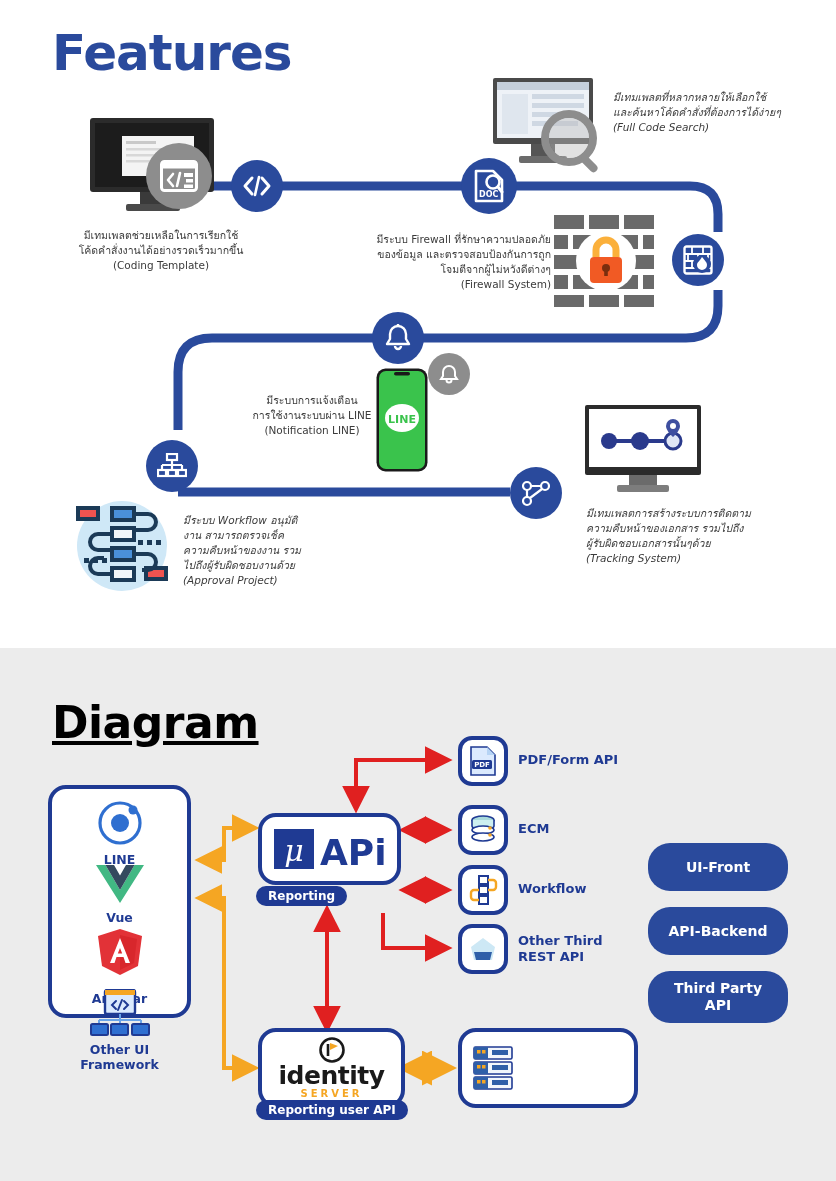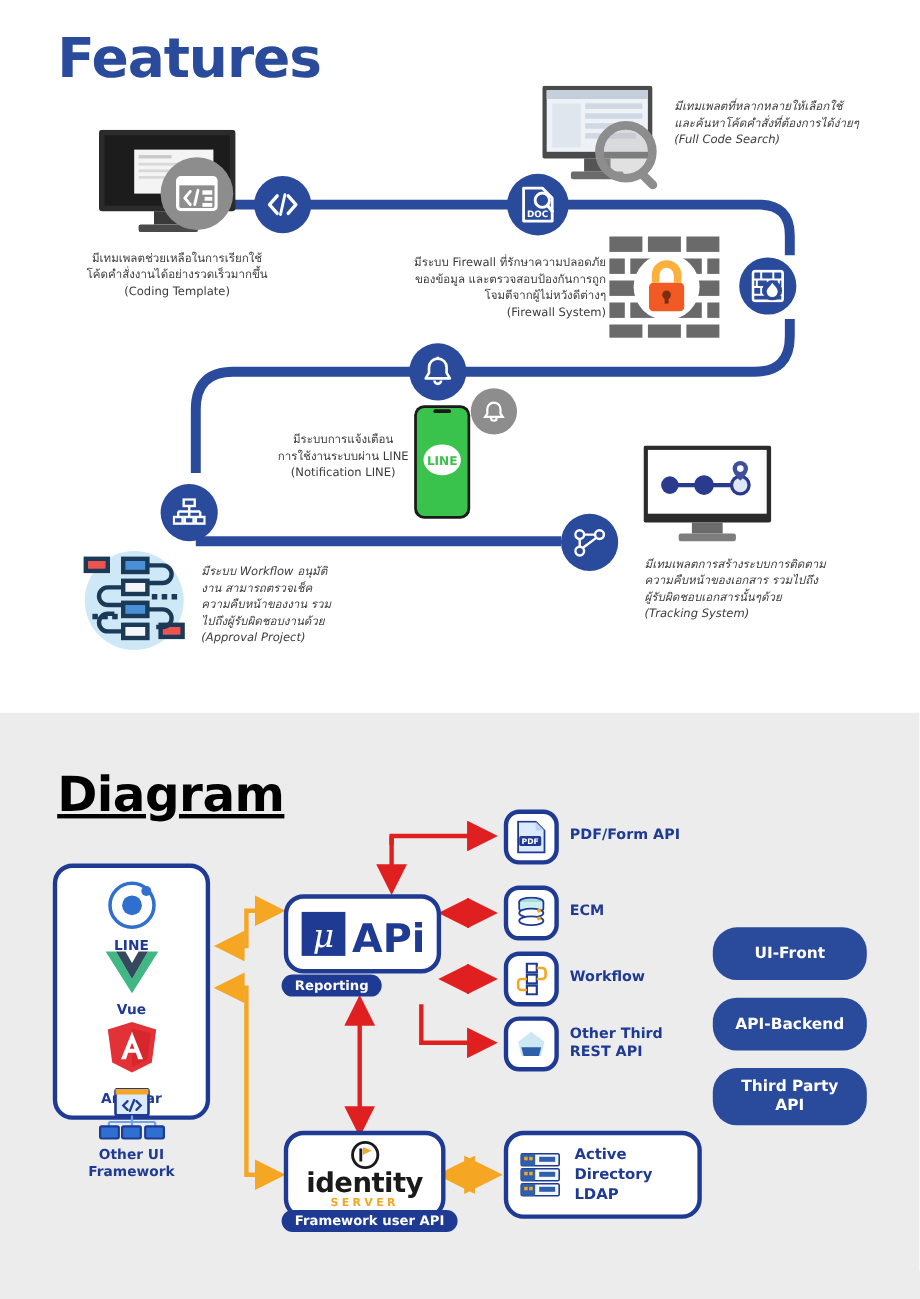--- a/index.html
+++ b/index.html
@@ -414,21 +414,21 @@
 
     <div class="dbox" style="left:258px; top:380px; width:147px; height:80px;">
       <svg width="34" height="28" viewBox="0 0 34 28" style="margin-bottom:-2px;">
         <circle cx="17" cy="13" r="11.5" fill="none" stroke="#1a1a1a" stroke-width="2.6"></circle>
         <path d="M13 7 v12" stroke="#1a1a1a" stroke-width="2.6"></path>
         <path d="M15 6 l8 3 l-8 4 z" fill="#f5a623"></path>
       </svg>
       <div style="font-size:25px; font-weight:bold; color:#1a1a1a; letter-spacing:-0.5px; line-height:25px;">identity</div>
       <div style="font-size:10px; font-weight:bold; color:#f5a623; letter-spacing:3px;">SERVER</div>
     </div>
-    <div class="badge" style="left:256px; top:452px;">Framework user API</div>
+    <div class="badge" style="left:256px; top:452px;">Reporting user API</div>
 
     <div class="icon-box" style="left:458px; top:88px;">
       <svg width="28" height="30" viewBox="0 0 28 30">
         <path d="M2 1 h16 l8 8 v20 h-24 z" fill="#dbeafe" stroke="#1f3a93" stroke-width="1.6"></path>
         <path d="M18 1 v8 h8" fill="#b6d4f5"></path>
         <rect x="3" y="14" width="20" height="9" rx="1.5" fill="#1f3a93"></rect>
         <text x="13" y="21" text-anchor="middle" font-size="7" font-weight="bold" fill="#fff" font-family="DejaVu Sans, sans-serif">PDF</text>
       </svg>
     </div>
     <div class="icon-label" style="left:518px; top:104px;">PDF/Form API</div>
@@ -478,22 +478,20 @@
           <rect x="5" y="21" width="3.5" height="3.5" fill="#f5a623"></rect>
             <rect x="10" y="21" width="3.5" height="3.5" fill="#f5a623"></rect>
           <rect x="20" y="21" width="16" height="5" fill="#2f5fa8"></rect>
           <rect x="2" y="33" width="38" height="12" rx="1.5" fill="#f2f6fb" stroke="#1f3a93" stroke-width="1.6"></rect>
           <rect x="2" y="33" width="14" height="12" fill="#2f5fa8"></rect>
           <rect x="5" y="36" width="3.5" height="3.5" fill="#f5a623"></rect>
             <rect x="10" y="36" width="3.5" height="3.5" fill="#f5a623"></rect>
           <rect x="20" y="36" width="16" height="5" fill="#2f5fa8"></rect>
         </g>
       </svg>
-      <div style="margin-left:12px; color:#1f3a93; font-size:13.5px; font-weight:bold; line-height:18px; white-space:pre-line;">Active Directory
-LDAP</div>
     </div>
 
     <div class="legend-pill" style="left:648px; top:195px; height:48px;">
       <span>UI-Front</span>
     </div>
     <div class="legend-pill" style="left:648px; top:259px; height:48px;">
       <span>API-Backend</span>
     </div>
     <div class="legend-pill" style="left:648px; top:323px; height:52px;">
       <span style="white-space:pre-line;">Third Party

